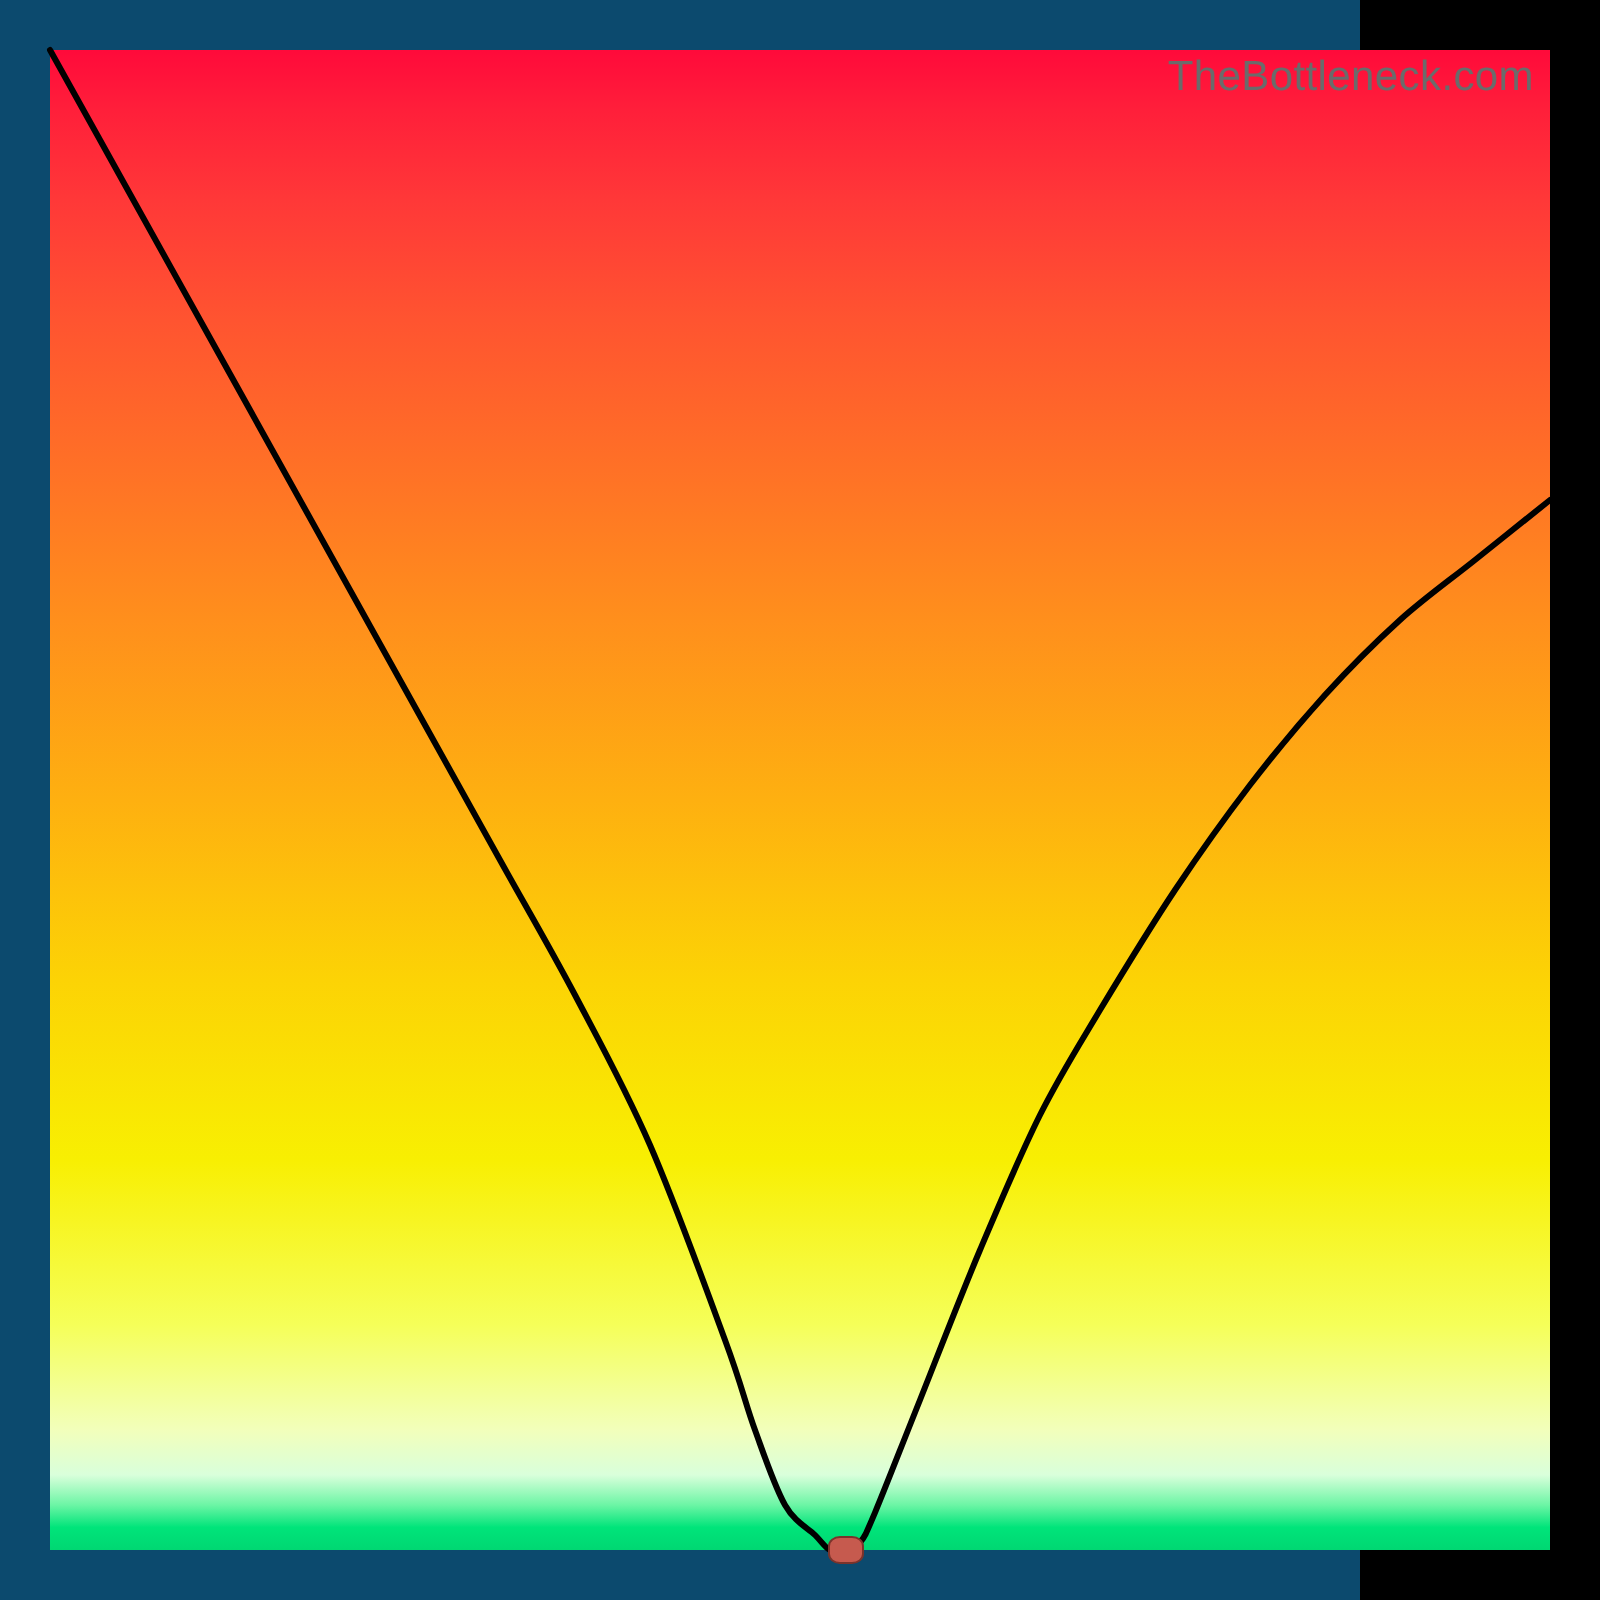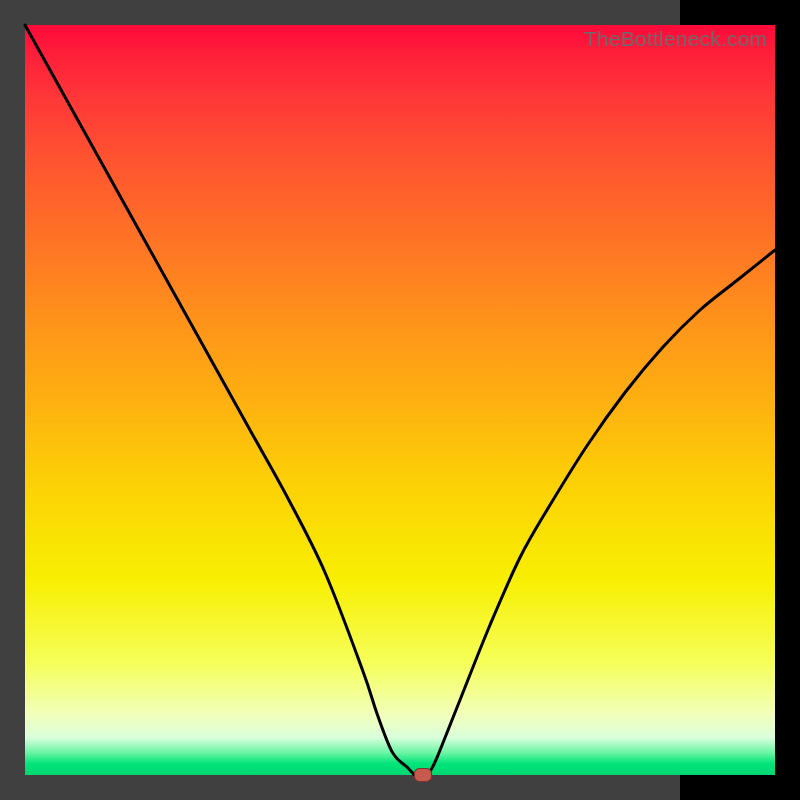--- a/index.html
+++ b/index.html
@@ -8,21 +8,21 @@
     width: 800px;
     height: 800px;
     background: #000;
     overflow: hidden;
     font-family: Arial, Helvetica, sans-serif;
   }
   .frame {
     position: relative;
     width: 680px;
     height: 800px;
-    background: #404040;
+    background: #0c4a6e;
   }
   .plot {
     position: absolute;
     left: 25px;
     top: 25px;
     width: 750px;
     height: 750px;
     background: linear-gradient(to bottom,
       #ff0a3a 0%,
       #ff1f3a 4%,

